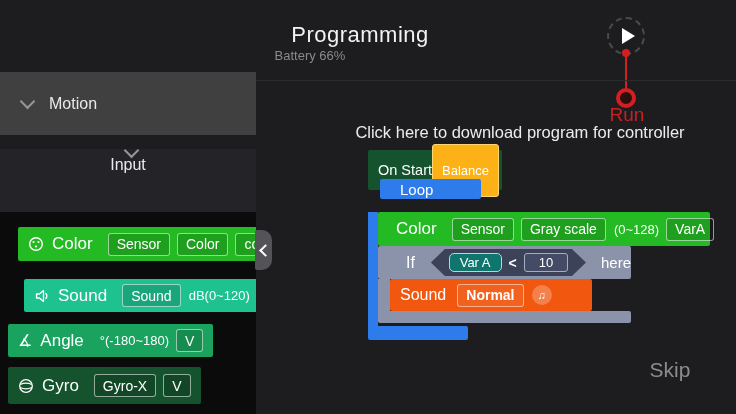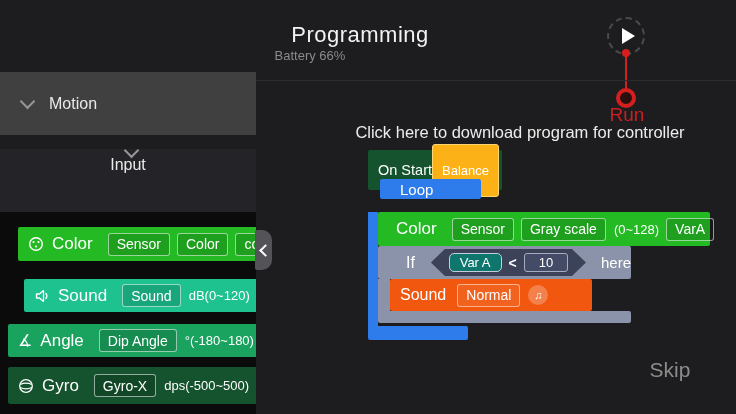--- a/index.html
+++ b/index.html
@@ -68,21 +68,21 @@
            margin-left:16px;clip-path:polygon(14px 0%,calc(100% - 14px) 0%,100% 50%,calc(100% - 14px) 100%,14px 100%,0% 50%);}
   .chip-vara{background:#0f766e;border:1px solid #c6cddf;border-radius:5px;font-size:13px;padding:1px 10px;cursor:pointer;}
   .op{font-size:14px;font-weight:bold;}
   .chip-val{background:#434b66;border:1px solid #a6adc2;border-radius:3px;font-size:13px;padding:1px 14px;cursor:pointer;}
   .then{font-size:15px;margin-left:15px;}
   .if-arm{left:378px;top:279px;width:12px;height:32px;background:#8a93a9;}
   .if-bottom{left:378px;top:311px;width:253px;height:12px;background:#8a93a9;border-radius:0 2px 2px 2px;}
 
   .sound-blk{left:390px;top:279px;width:202px;height:32px;background:#f1570f;padding:0 9px;box-sizing:border-box;}
   .sound-blk .blk-label{font-size:16px;margin:0 4px 0 1px;}
-  .sound-blk .chip{border-color:rgba(255,255,255,.5);background:rgba(255,255,255,.07);}
+  .sound-blk .chip{border-color:rgba(255,255,255,.5);background:rgba(255,255,255,.07);font-weight:bold;}
   .snd-icon{width:20px;height:20px;border-radius:50%;background:rgba(255,255,255,.25);margin-left:8px;
             display:flex;align-items:center;justify-content:center;font-size:11px;color:#fff;cursor:pointer;}
 </style>
 </head>
 <body>
 
 <div class="stage">
 
   <div class="abs page-title">Programming</div>
   <div class="abs page-sub">Battery 66%</div>
@@ -127,33 +127,31 @@
       </svg>
       <span class="blk-label">Sound</span>
       <span class="chip">Sound</span>
       <span class="unit">dB(0~120)</span>
       <span class="chip">Var</span>
     </div>
 
     <div class="pblock pb-angle">
       <span style="font-size:16px;line-height:1;">∡</span>
       <span class="blk-label">Angle</span>
-      <span class="chip">Dip Angle</span>
       <span class="unit">°(-180~180)</span>
       <span class="chip">V</span>
     </div>
 
     <div class="pblock pb-gyro">
       <svg class="icon-svg" width="16" height="16" viewBox="0 0 16 16">
         <circle cx="8" cy="8" r="6.3" fill="none" stroke="#fff" stroke-width="1.3"></circle>
         <path d="M2.2 6.5c3.5-1.6 8.1-1.6 11.6 0M2.2 9.5c3.5 1.6 8.1 1.6 11.6 0" fill="none" stroke="#fff" stroke-width="1.2"></path>
       </svg>
       <span class="blk-label">Gyro</span>
       <span class="chip">Gyro-X</span>
-      <span class="unit">dps(-500~500)</span>
       <span class="chip">V</span>
     </div>
   </div>
 
   <div class="abs handle">
     <span class="handle-chev"></span>
   </div>
 
   <div class="abs hint">Click here to download program for controller</div>
   <div class="abs skip">Skip</div>

